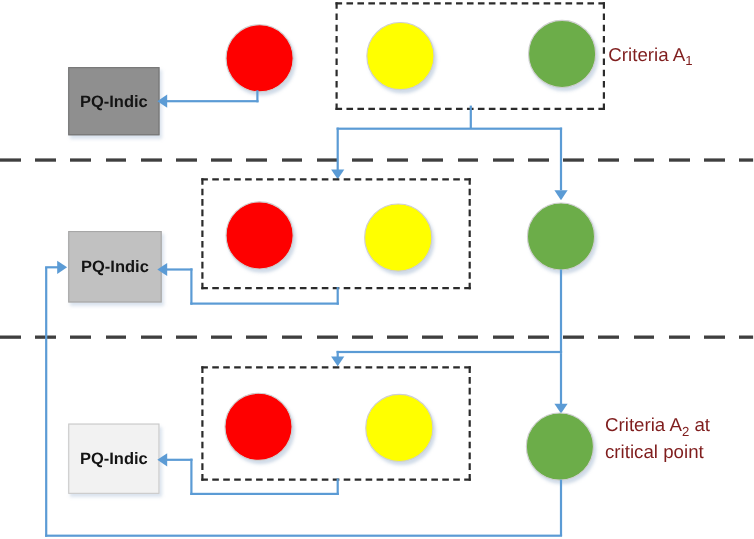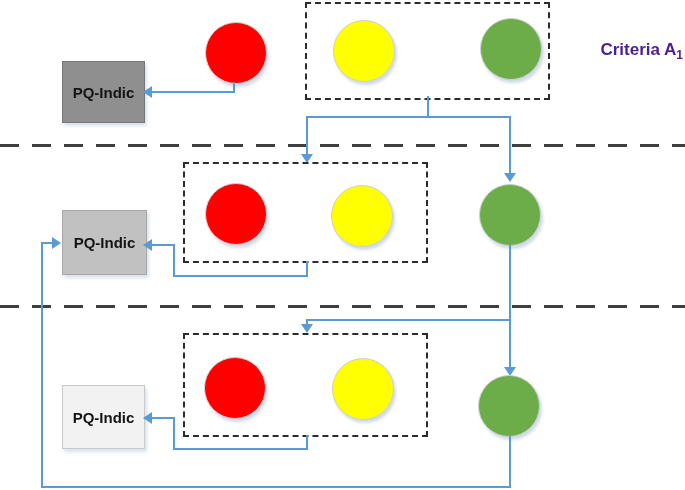--- a/index.html
+++ b/index.html
@@ -21,22 +21,22 @@
   }
   .pqbox {
     position:absolute; display:flex; align-items:center; justify-content:center;
     font-weight:bold; font-size:15px; color:#141414;
     box-shadow:2px 3px 3px rgba(150,175,205,.35);
   }
   .pq1 { border:1px solid #757575; }
   .pq2 { border:1px solid #a7a7a7; }
   .pq3 { border:1px solid #c9c9c9; }
   .lbl {
-    position:absolute; text-align:right; font-weight:bold; font-size:17px;
-    color:#4c1d95; line-height:24px;
+    position:absolute; text-align:left; font-weight:normal; font-size:17px;
+    color:#7f1d1d; line-height:24px;
   }
   .lbl sub { font-size:12px; vertical-align:-4px; line-height:0; }
   .seg { position:absolute; background:var(--blue); }
   .arr { position:absolute; width:0; height:0; }
   .arr.left  { border-top:6px solid transparent; border-bottom:6px solid transparent; border-right:9px solid var(--blue); }
   .arr.right { border-top:6px solid transparent; border-bottom:6px solid transparent; border-left:9px solid var(--blue); }
   .arr.down  { border-left:6px solid transparent; border-right:6px solid transparent; border-top:9px solid var(--blue); }
 </style>
 </head>
 <body>
@@ -103,20 +103,24 @@
   <div class="pqbox pq3" style="left: 62px; top: 385px; width: 81px; height: 62px; background-color: rgb(242, 242, 242);">
     <span>PQ-Indic</span>
   </div>
 
   <div class="dashed-box" style="left:183px;top:333px;width:241px;height:100px;"></div>
 
   <div class="circle" style="left: 204px; top: 357px; background-color: rgb(254, 0, 0);"></div>
   <div class="circle" style="left: 332px; top: 358px; background-color: rgb(255, 255, 0);"></div>
   <div class="circle" style="left: 478px; top: 375px; background-color: rgb(108, 173, 73);"></div>
 
+  <div class="lbl" style="left:550px;top:375px;width:135px;">
+    <span>Criteria A</span><sub>2</sub><span> at</span><br>
+    <span>critical point</span>
+  </div>
 
   <div class="seg" style="left:306px;top:435px;width:2px;height:15px;"></div>
   <div class="seg" style="left:173px;top:448px;width:135px;height:2px;"></div>
   <div class="seg" style="left:173px;top:417px;width:2px;height:33px;"></div>
   <div class="seg" style="left:151px;top:417px;width:24px;height:2px;"></div>
   <div class="arr left" style="left:143px;top:412px;"></div>
 
   <div class="seg" style="left:509px;top:436px;width:2px;height:51px;"></div>
   <div class="seg" style="left:41px;top:486px;width:470px;height:2px;"></div>
 

